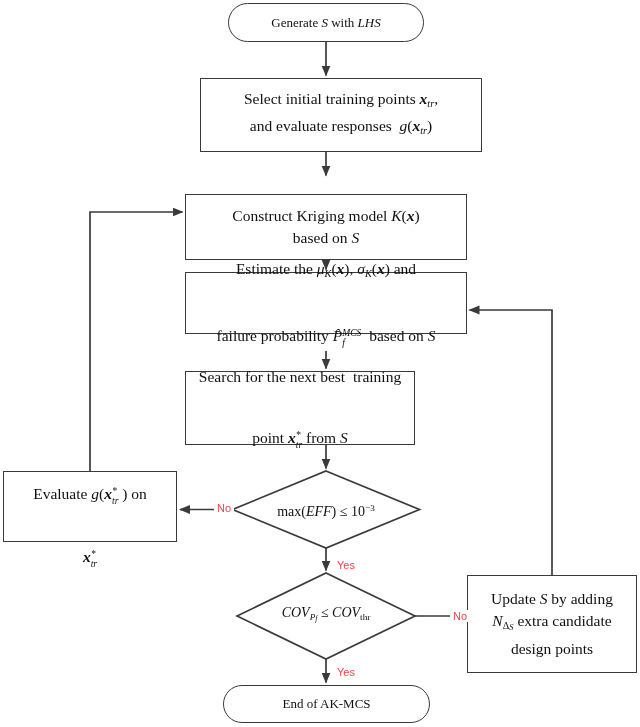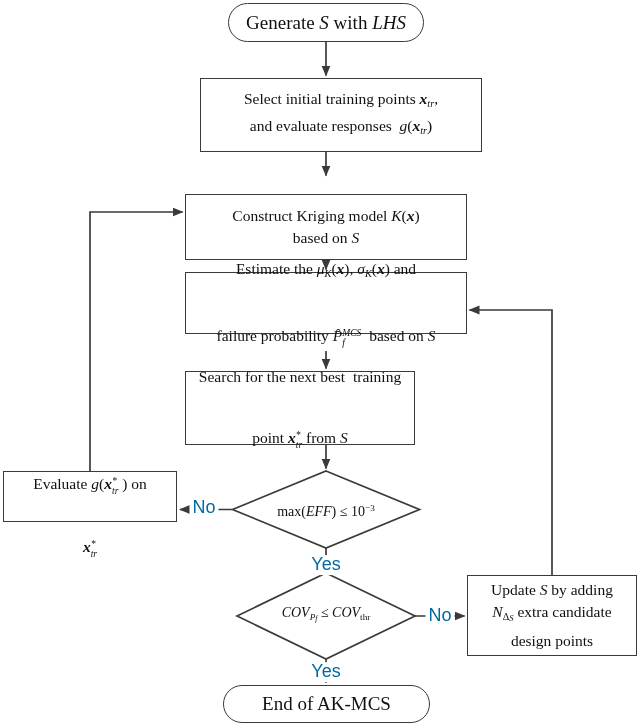--- a/index.html
+++ b/index.html
@@ -6,29 +6,29 @@
   .canvas{
     position:relative;width:640px;height:727px;background:#ffffff;
     font-family:"Liberation Serif",serif;color:#101010;overflow:hidden;
   }
   svg.wires{position:absolute;left:0;top:0;width:640px;height:727px;}
   .node{
     position:absolute;box-sizing:border-box;border:1.6px solid #3a3a3a;background:#ffffff;
     display:flex;flex-direction:column;justify-content:center;align-items:center;
     text-align:center;font-size:15.5px;line-height:22px;
   }
-  .term{border-radius:20px;font-size:19px;}
+  .term{border-radius:20px;font-size:13px;}
   .dtext{
     position:absolute;display:flex;justify-content:center;align-items:center;
     text-align:center;font-size:14px;line-height:20px;background:transparent;
   }
   .edge-label{
     position:absolute;transform:translate(-50%,-50%);background:#ffffff;
-    padding:0 3px;font-family:"Liberation Sans",sans-serif;font-size:18px;
-    color:#0369a1;line-height:1.1;
+    padding:0 3px;font-family:"Liberation Sans",sans-serif;font-size:11px;
+    color:#ef4444;line-height:1.1;margin-left:20px;
   }
   
   .it{font-style:italic;}
   .bi{font-style:italic;font-weight:700;}
   .sb{font-size:0.66em;vertical-align:-0.32em;}
   .sb2{font-size:0.55em;vertical-align:-0.5em;}
   .sp{font-size:0.66em;vertical-align:0.5em;}
   .stk{display:inline-block;vertical-align:-0.48em;font-size:0.62em;line-height:1.05;text-align:left;margin-top:42px;}
   .stk > span{display:block;}
   .tline{white-space:nowrap;}
@@ -82,30 +82,30 @@
 
   <div class="node" style="left:185px;top:371px;width:230px;height:74px">
       <div class="tline"><span>Search for the next best&nbsp; training</span></div>
       <div class="tline"><span>point </span><span class="bi">x</span><span class="stk it"><span>*</span><span>tr</span></span><span> from </span><span class="it">S</span></div>
     </div>
 
   <div class="dtext" style="left:238px;top:489px;width:176px;height:42px">
       <div class="tline"><span>max(</span><span class="it">EFF</span><span>) ≤ 10</span><span class="sp">−3</span></div>
     </div>
 
-  <div class="node" style="left:3px;top:471px;width:174px;height:51px">
+  <div class="node" style="left:3px;top:471px;width:174px;height:71px">
       <div class="tline"><span>Evaluate </span><span class="it">g</span><span>(</span><span class="bi">x</span><span class="stk it"><span>*</span><span>tr</span></span><span> ) on</span></div>
       <div class="tline"><span class="bi">x</span><span class="stk it"><span>*</span><span>tr</span></span></div>
     </div>
 
   <div class="dtext" style="left:234px;top:595px;width:184px;height:42px">
       <div class="tline"><span class="it">COV</span><span class="sb it">P</span><span class="sb2 it">f</span><span> ≤ </span><span class="it">COV</span><span class="sb">thr</span></div>
     </div>
 
-  <div class="node" style="left:467px;top:575px;width:170px;height:81px">
+  <div class="node" style="left:467px;top:575px;width:170px;height:98px">
       <div class="tline"><span>Update </span><span class="it">S</span><span> by adding</span></div>
       <div class="tline"><span class="it">N</span><span class="sb">Δ</span><span class="sb2 it">S</span><span> extra candidate</span></div>
       <div class="tline"><span>design points</span></div>
     </div>
 
   <div class="node term" style="left:223px;top:685px;width:207px;height:38px">
       <div class="tline"><span>End of AK-MCS</span></div>
     </div>
 
   <span class="edge-label" style="left:204px;top:508px">No</span>

